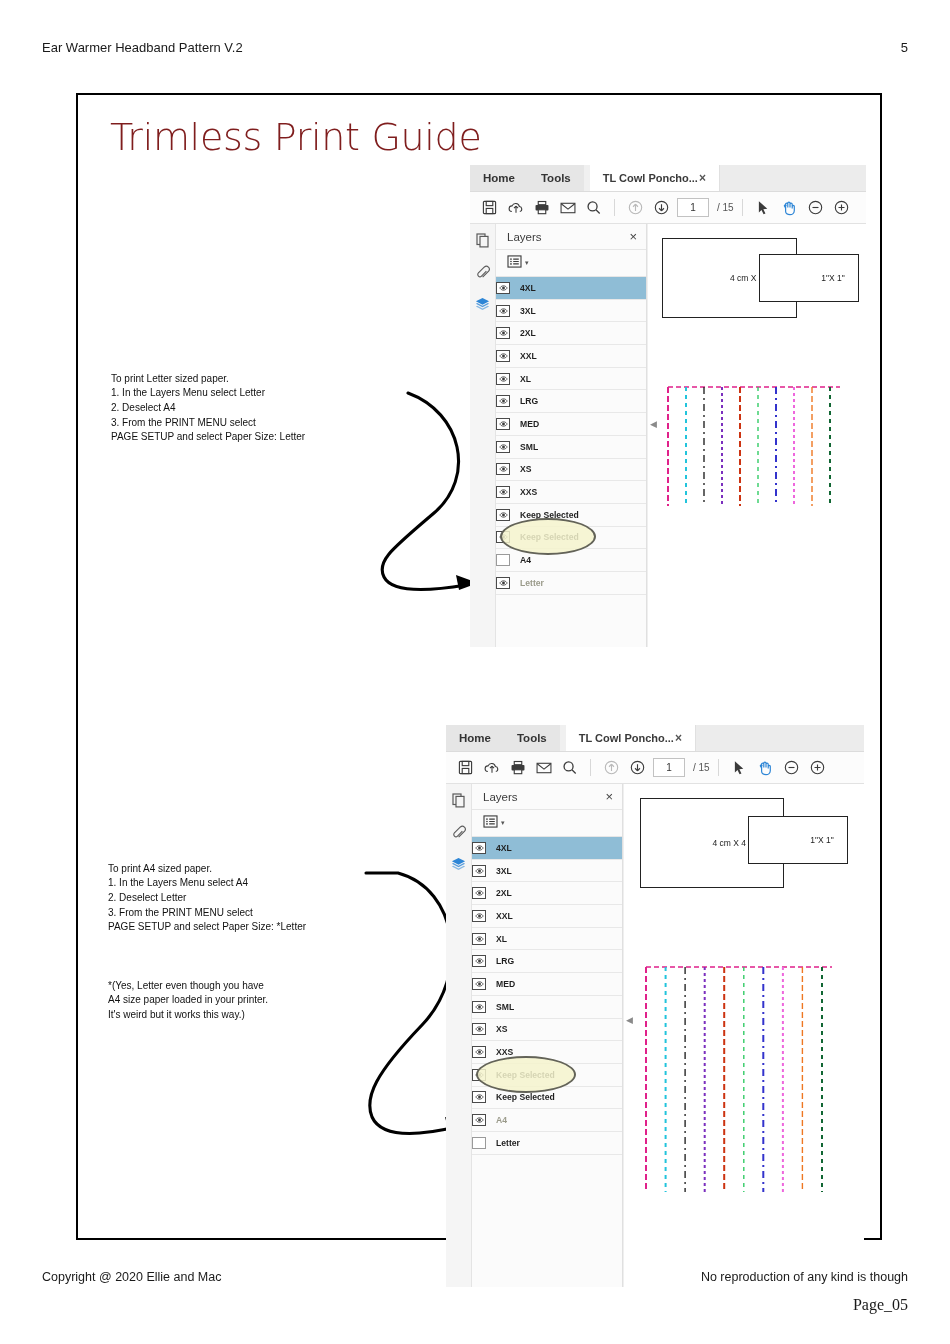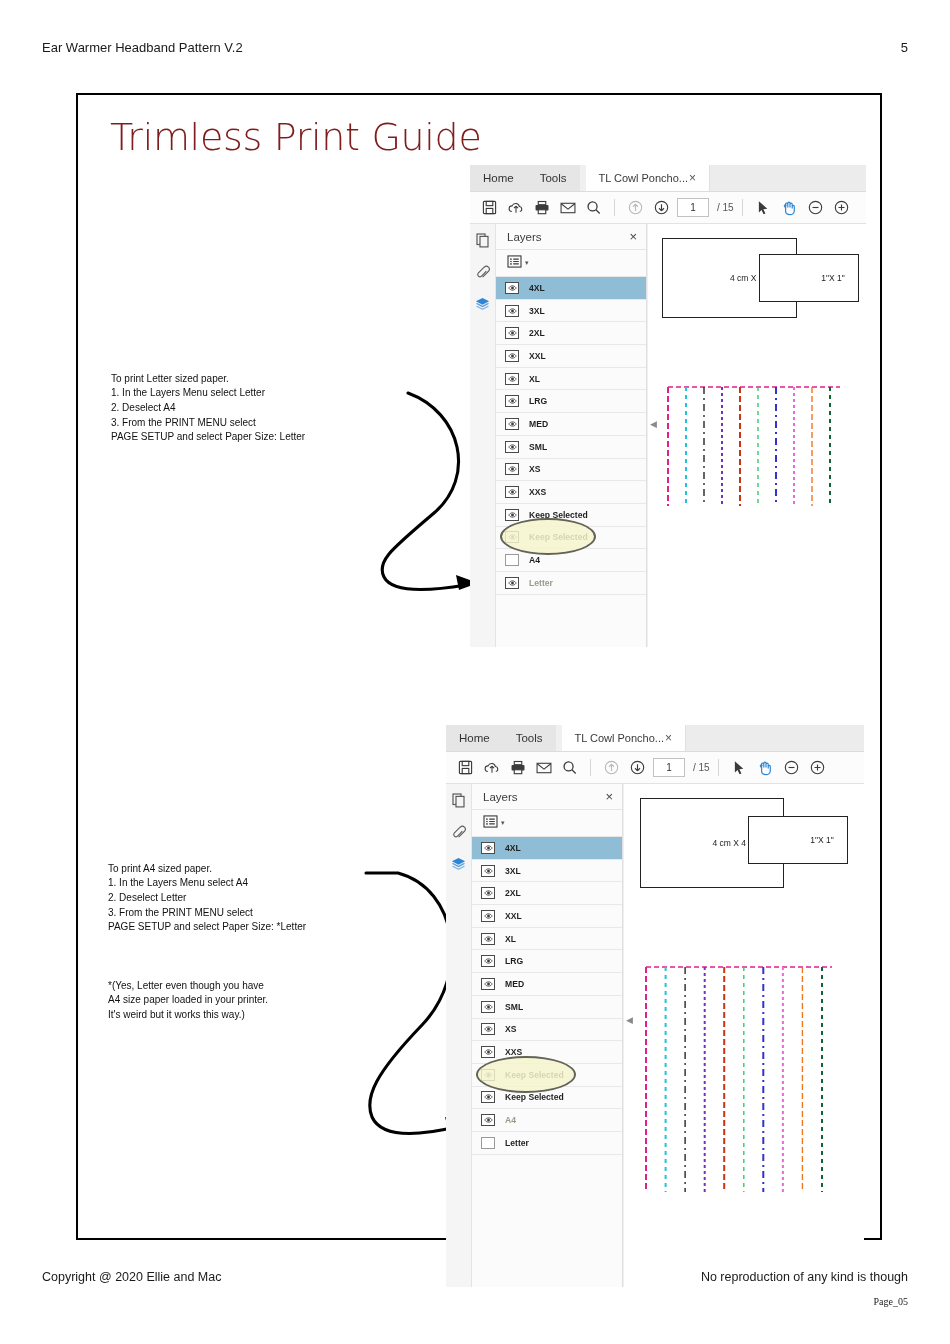--- a/index.html
+++ b/index.html
@@ -33,21 +33,21 @@
     align-items: baseline;
     font-size: 12.5px;
     color: #1a1a1a;
     text-align: center;
   }
   .page-num-bottom {
     position: absolute;
     top: 1296px;
     right: 42px;
     font-family: "Liberation Serif", serif;
-    font-size: 10px;
+    font-size: 16px;
     color: #1a1a1a;
   }
 
   
   .content-box {
     position: absolute;
     left: 76px;
     top: 93px;
     width: 806px;
     height: 1147px;
@@ -92,20 +92,21 @@
   #viewer-letter { left: 392px; top: 70px;  width: 396px; height: 480px; }
   #viewer-a4     { left: 368px; top: 630px; width: 418px; height: 560px; }
 
   .viewer-tabbar {
     height: 26px;
     background: #f0f0f0;
     display: flex;
     align-items: stretch;
     border-bottom: 1px solid #dcdcdc;
     position: relative;
+    font-weight: bold;
   }
   .vtab {
     display: flex;
     align-items: center;
     padding: 0 13px;
     font-size: 11.5px;
     color: #333;
     background: #e8e8e8;
   }
   .vtab.menu { background: #e6e6e6; }
@@ -210,21 +211,20 @@
     border-bottom: 1px solid #e6e6e6;
     color: #3c3c3c;
   }
   .layers-opts .caret { font-size: 7px; color: #555; }
   .layer-list { }
   .layer-row {
     height: 21.7px;
     display: flex;
     align-items: center;
     gap: 10px;
-    padding-left: 9px;
     border-bottom: 1px solid #e8e8e8;
     font-size: 8.6px;
     font-weight: bold;
     color: #1f1f1f;
     position: relative;
   }
   .layer-row.selected { background: #8fbdd6; }
   .eye-box {
     width: 12px; height: 10px;
     border: 1px solid #4a4a4a;

